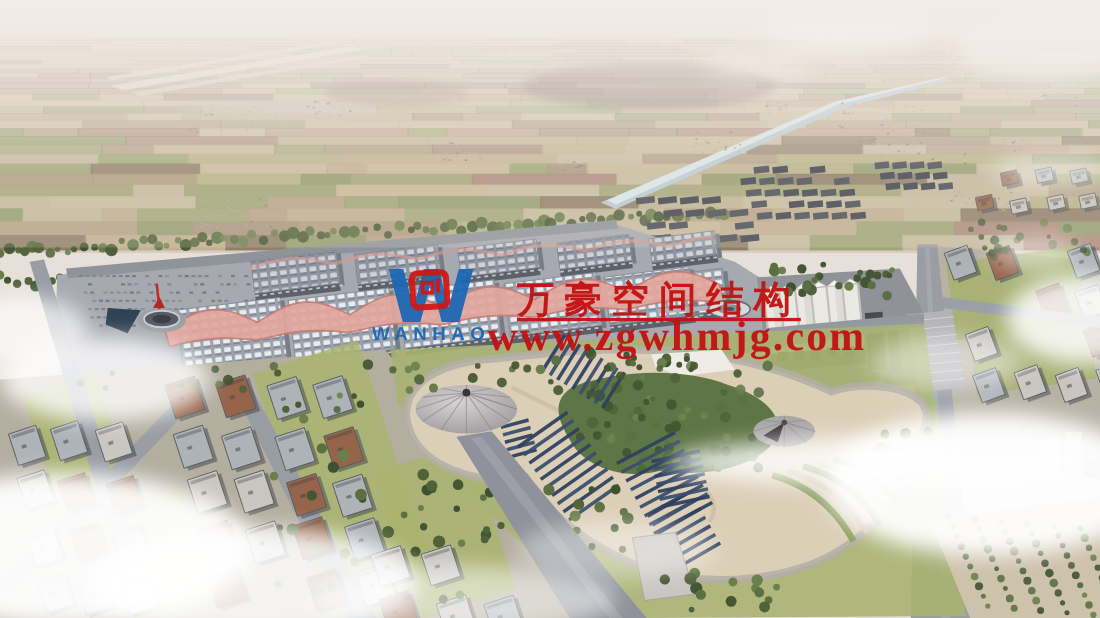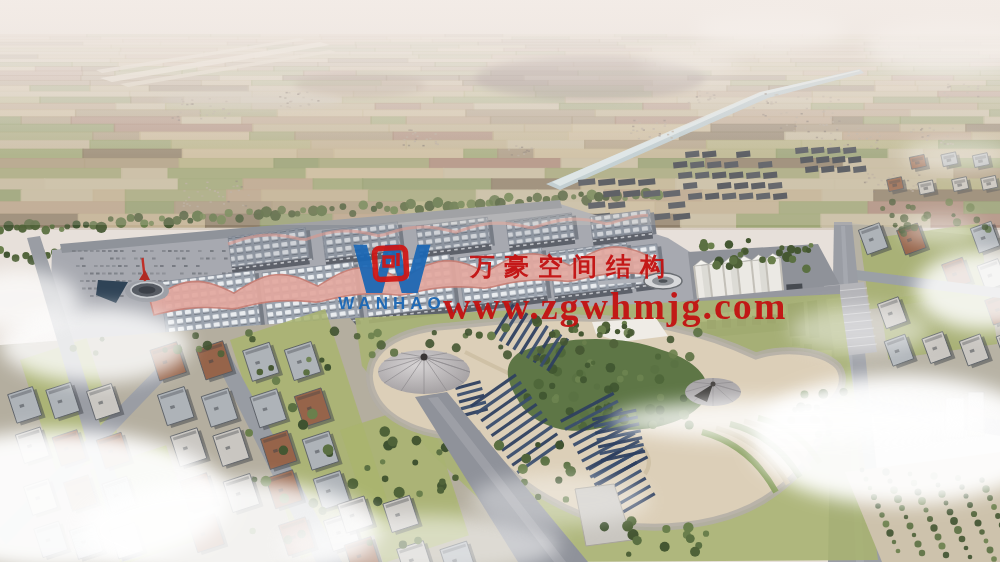--- a/index.html
+++ b/index.html
@@ -4,23 +4,23 @@
 <style>
   html,body{margin:0;padding:0;background:#222;}
   .canvas{position:relative;width:1000px;height:562px;overflow:hidden;
           font-family:"Liberation Sans",sans-serif;background:#e7e0da;}
   .canvas svg.scene{position:absolute;left:0;top:0;width:1000px;height:562px;display:block;}
   .watermark{position:absolute;left:0;top:0;width:1000px;height:562px;pointer-events:none;}
   .wm-logo{position:absolute;left:322px;top:236px;width:140px;height:62px;}
   .wm-wordmark{position:absolute;left:326px;top:294px;width:132px;text-align:center;
     font-weight:bold;font-size:17px;letter-spacing:5px;color:var(--logo-blue,#1a67b5);
     opacity:.95;font-family:"Liberation Sans",sans-serif;}
-  .wm-company{position:absolute;left:470px;top:250px;font-weight:bold;font-size:25px;
+  .wm-company{position:absolute;left:470px;top:250px;font-weight:bold;font-size:34px;
     letter-spacing:9px;color:var(--wm-red,#c31111);opacity:.95;
-    text-underline-offset:5px;text-decoration-thickness:2.5px;
+    text-decoration:underline;text-underline-offset:5px;text-decoration-thickness:2.5px;
     font-family:"DejaVu Sans",sans-serif;white-space:nowrap;}
   .wm-site{position:absolute;left:443px;top:284px;font-weight:bold;font-size:38px;
     letter-spacing:2px;color:var(--wm-red,#c31111);opacity:.95;
     font-family:"Liberation Serif",serif;white-space:nowrap;}
 </style>
 </head>
 <body>
 
 <div class="canvas" style="--wm-red: #c31111; --logo-blue: #1a67b5;">
 

